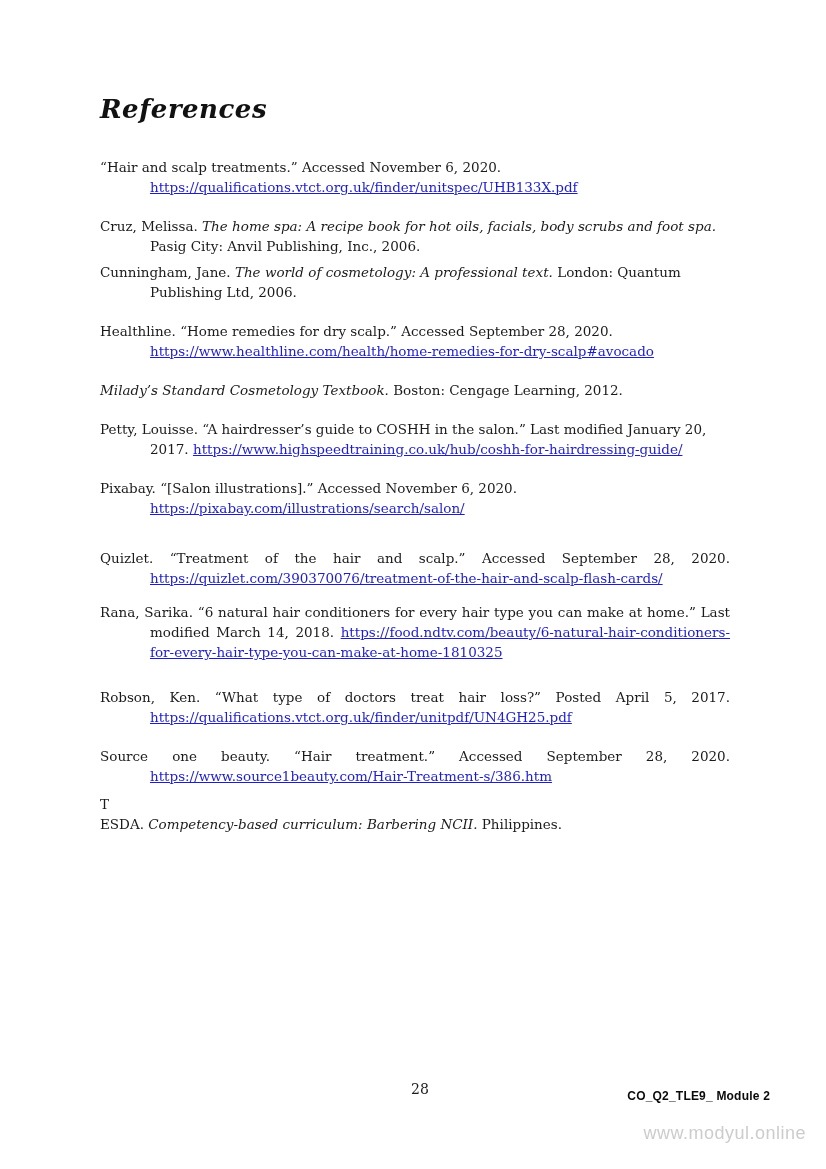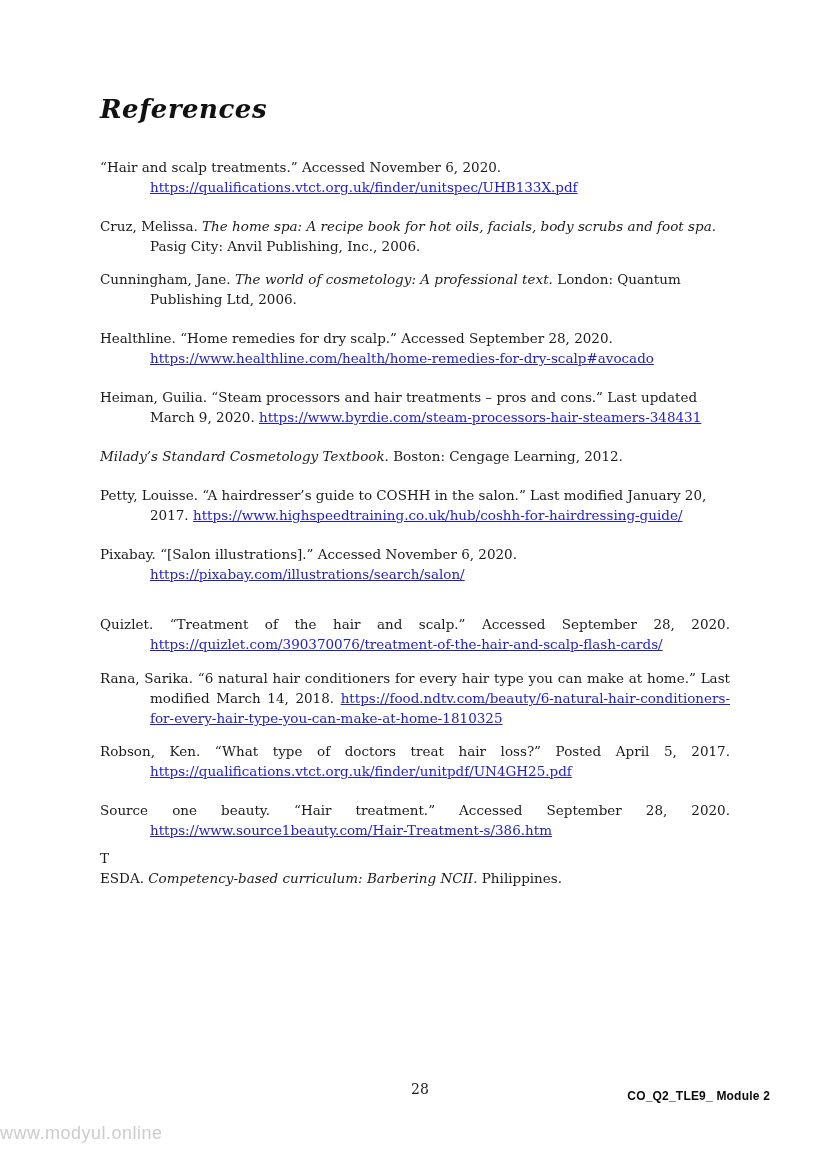--- a/index.html
+++ b/index.html
@@ -69,44 +69,43 @@
     font-weight: bold;
     font-size: 12px;
     color: #0a0a0a;
     letter-spacing: 0.2px;
   }
   .watermark {
     position: absolute;
     top: 1123px;
     left: 0;
     width: 806px;
-    text-align: left;
+    text-align: right;
     font-family: "Liberation Sans", sans-serif;
     font-size: 18px;
     color: var(--watermark, #cccccc);
     letter-spacing: 0.5px;
   }
 </style>
 </head>
 <body>
 
 <div class="page">
   <div class="content">
     <h1 class="doc-title">References</h1>
     <div>
         <p class="ref"><span>“Hair and scalp treatments.” Accessed November 6, 2020. </span><a href="#">https://qualifications.vtct.org.uk/finder/unitspec/UHB133X.pdf</a></p>
-        <p class="ref" style="margin-bottom: 13px;"><span>Cruz, Melissa. </span><em>The home spa: A recipe book for hot oils, facials, body scrubs and foot spa.</em><span> Pasig City: Anvil Publishing, Inc., 2006.</span></p>
+        <p class="ref" style="margin-bottom: 6px;"><span>Cruz, Melissa. </span><em>The home spa: A recipe book for hot oils, facials, body scrubs and foot spa.</em><span> Pasig City: Anvil Publishing, Inc., 2006.</span></p>
         <p class="ref"><span>Cunningham, Jane. </span><em>The world of cosmetology: A professional text.</em><span> London: Quantum Publishing Ltd, 2006.</span></p>
         <p class="ref"><span>Healthline. “Home remedies for dry scalp.” Accessed September 28, 2020. </span><a href="#">https://www.healthline.com/health/home-remedies-for-dry-scalp#avocado</a></p>
-        <p class="ref"><span>Heiman, Guilia. “Steam processors and hair treatments – pros and cons.” Last updated March 9, 2020. </span><a href="#">https://www.byrdie.com/steam-processors-hair-steamers-348431</a></p>
         <p class="ref"><em>Milady’s Standard Cosmetology Textbook.</em><span> Boston: Cengage Learning, 2012.</span></p>
         <p class="ref"><span>Petty, Louisse. “A hairdresser’s guide to COSHH in the salon.” Last modified January 20, 2017. </span><a href="#">https://www.highspeedtraining.co.uk/hub/coshh-for-hairdressing-guide/</a></p>
         <p class="ref" style="margin-bottom: 30px;"><span>Pixabay. “[Salon illustrations].” Accessed November 6, 2020. </span><a href="#">https://pixabay.com/illustrations/search/salon/</a></p>
         <p class="ref justify" style="margin-bottom: 14px;"><span>Quizlet. “Treatment of the hair and scalp.” Accessed September 28, 2020. </span><a href="#">https://quizlet.com/390370076/treatment-of-the-hair-and-scalp-flash-cards/</a></p>
-        <p class="ref justify" style="margin-bottom: 13px;"><span>Rana, Sarika. “6 natural hair conditioners for every hair type you can make at home.” Last modified March 14, 2018. </span><a href="#">https://food.ndtv.com/beauty/6-natural-hair-conditioners-for-every-hair-type-you-can-make-at-home-1810325</a></p>
+        <p class="ref justify" style="margin-bottom: 25px;"><span>Rana, Sarika. “6 natural hair conditioners for every hair type you can make at home.” Last modified March 14, 2018. </span><a href="#">https://food.ndtv.com/beauty/6-natural-hair-conditioners-for-every-hair-type-you-can-make-at-home-1810325</a></p>
         <p class="ref justify"><span>Robson, Ken. “What type of doctors treat hair loss?” Posted April 5, 2017. </span><a href="#">https://qualifications.vtct.org.uk/finder/unitpdf/UN4GH25.pdf</a></p>
         <p class="ref justify" style="margin-bottom: 8px;"><span>Source one beauty. “Hair treatment.” Accessed September 28, 2020. </span><a href="#">https://www.source1beauty.com/Hair-Treatment-s/386.htm</a></p>
         <p class="ref" style="margin-bottom: 0px;"><span>T</span></p>
         <p class="ref"><span>ESDA. </span><em>Competency-based curriculum: Barbering NCII.</em><span> Philippines.</span></p>
       </div>
   </div>
   <div class="page-number">28</div>
   <div class="module-label">CO_Q2_TLE9_ Module 2</div>
   <div class="watermark">www.modyul.online</div>
 </div>

